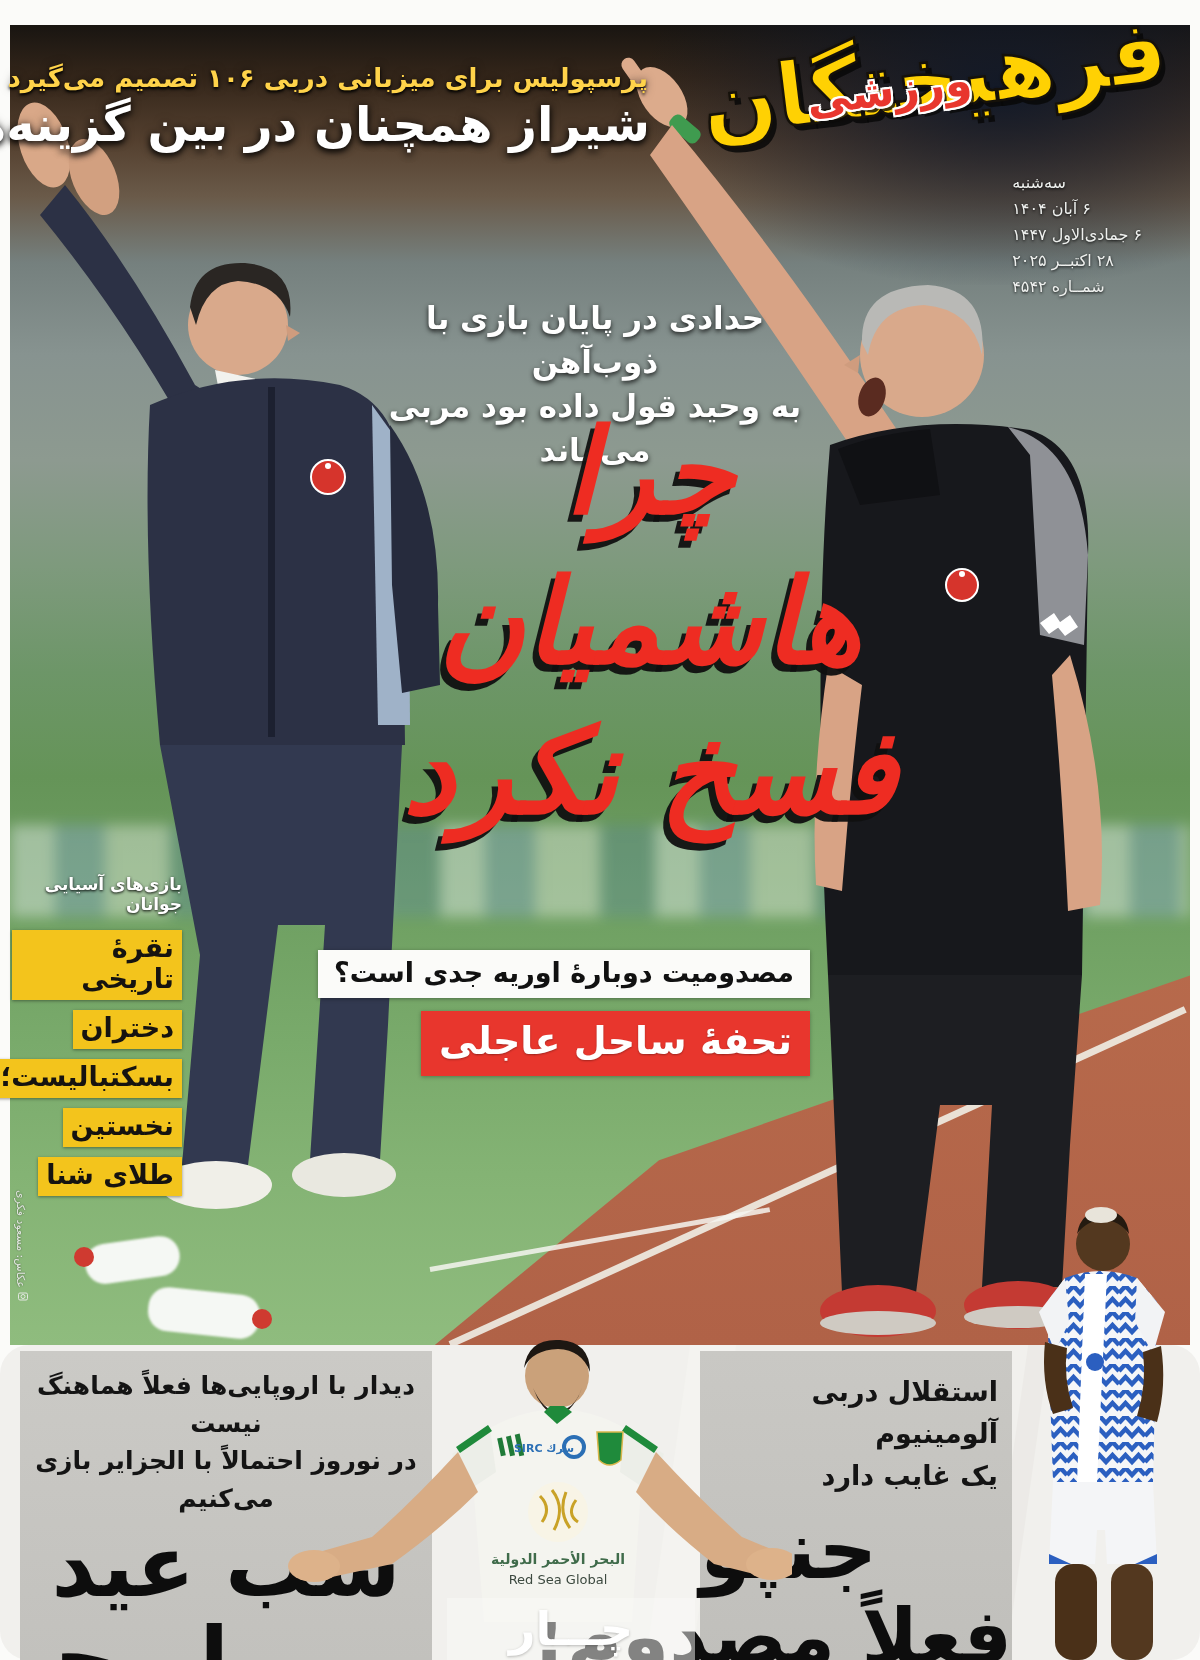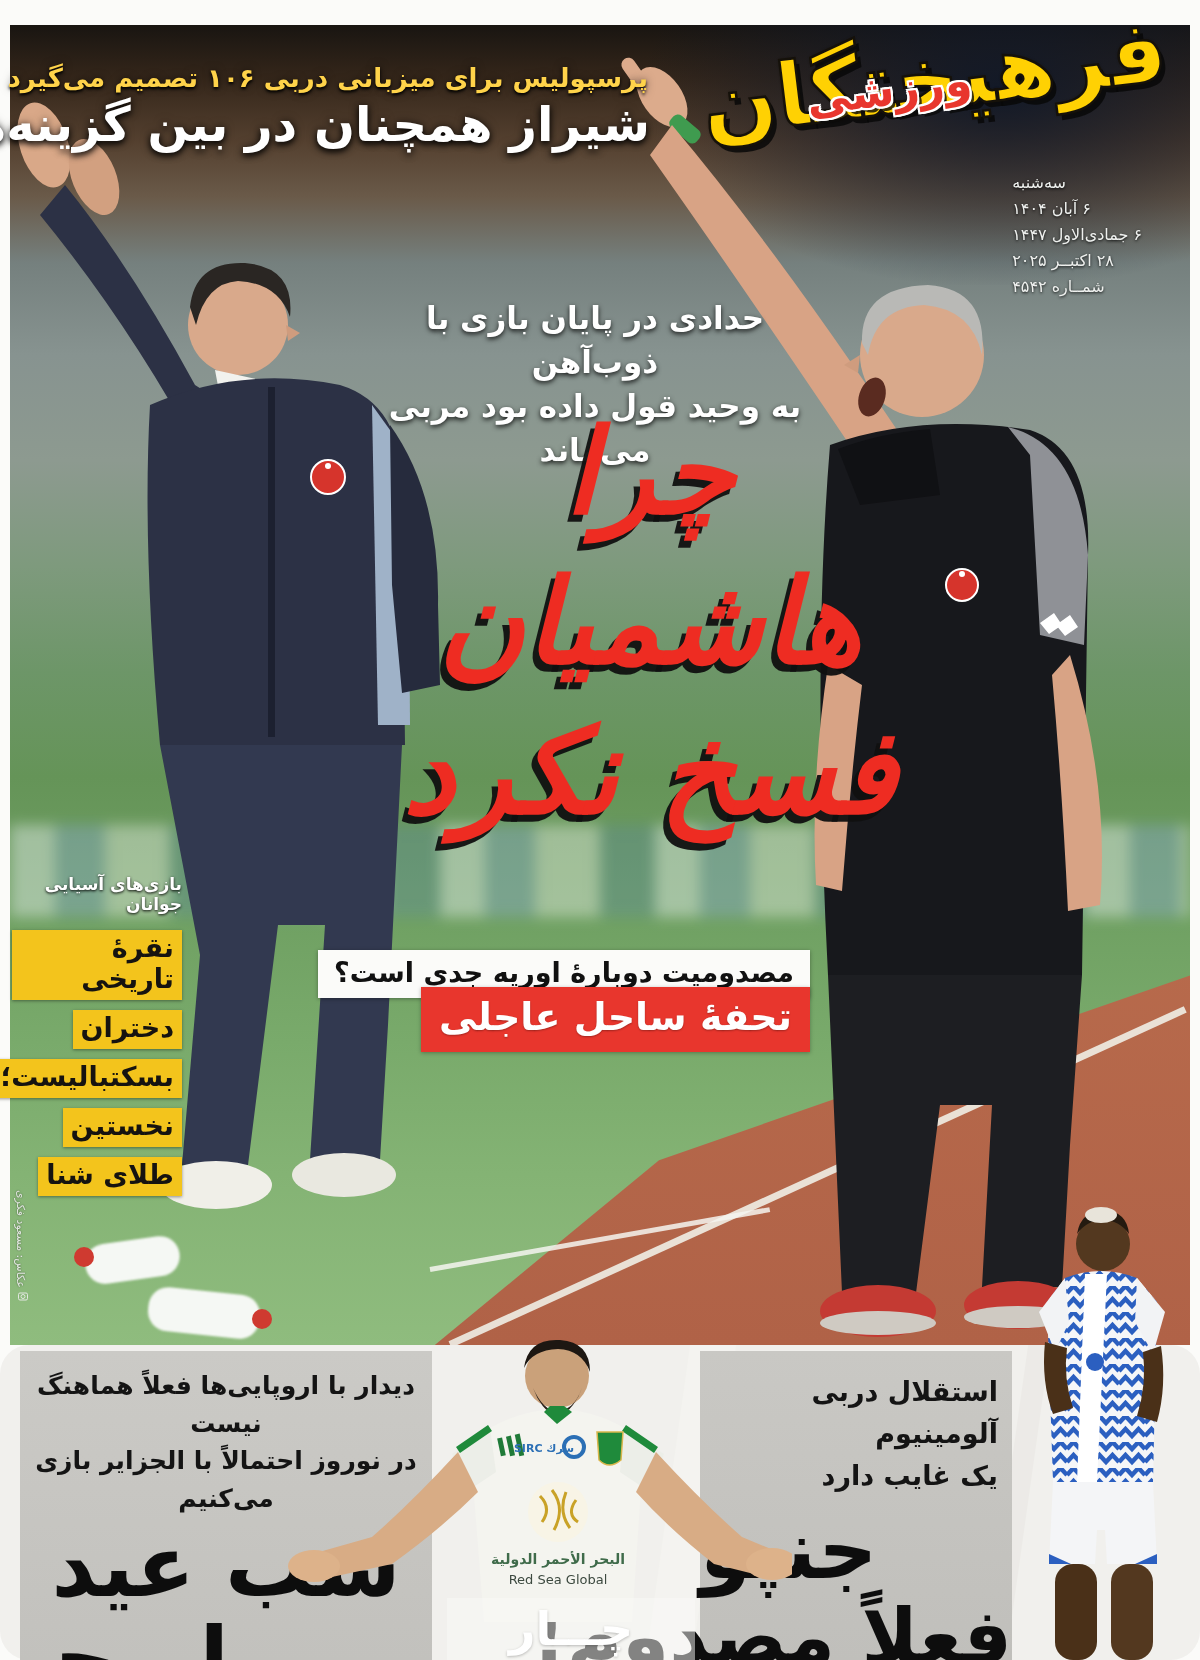--- a/index.html
+++ b/index.html
@@ -45,21 +45,21 @@
     font-size:118px;line-height:1.27;text-shadow:-6px 7px 0 rgba(16,16,16,.95);font-style:italic;}
   .side-story{left:12px;top:874px;width:170px;text-align:right;}
   .side-kicker{font-size:17px;font-weight:bold;color:#fff;text-shadow:0 1px 3px #000;margin-bottom:16px;}
   .side-line{margin-top:10px;}
   .side-line span{display:inline-block;background:#f3c41c;color:#161310;font-weight:bold;font-size:27px;
     padding:2px 8px 6px;box-shadow:0 1px 3px rgba(0,0,0,.4);}
   .q-box{right:390px;top:950px;background:#fbfbf9;color:#111;font-size:27px;font-weight:bold;
     padding:7px 16px 10px;white-space:nowrap;box-shadow:0 1px 4px rgba(0,0,0,.35);}
   .red-box{background:#e8362d;color:#fff;font-size:38px;font-weight:bold;padding:8px 18px 13px;
     white-space:nowrap;text-shadow:0 1px 2px rgba(0,0,0,.3);box-shadow:0 1px 4px rgba(0,0,0,.3);}
-  .red1{right:390px;top:987px;} .red2{right:390px;top:1089px;}
+  .red1{right:390px;top:1011px;} .red2{right:390px;top:1089px;}
   .credit{left:14px;top:1190px;writing-mode:vertical-rl;font-size:11px;color:#ececec;opacity:.9;
     letter-spacing:1px;text-shadow:0 0 2px rgba(0,0,0,.6);}
   
   .bottom{position:absolute;left:0;top:1345px;width:1200px;height:315px;background:#f1f0ed;z-index:2;border-radius:29px;}
   .panel-left{position:absolute;left:20px;top:6px;width:412px;height:309px;
     background:linear-gradient(180deg,#cbcac6,#c2c1bd);}
   .pl-kicker{padding-top:16px;text-align:center;font-size:25px;font-weight:bold;color:#141414;line-height:1.5;}
   .pl-big1{font-size:86px;font-weight:bold;color:#0d0d0d;text-align:center;margin-top:4px;line-height:1.05;}
   .pl-big2{font-size:86px;font-weight:bold;color:#0d0d0d;text-align:right;margin-right:168px;line-height:1.1;white-space:nowrap;}
   .stripe{position:absolute;left:668px;top:0;width:46px;height:315px;background:#f4f3f0;transform:skewX(-8deg);}

